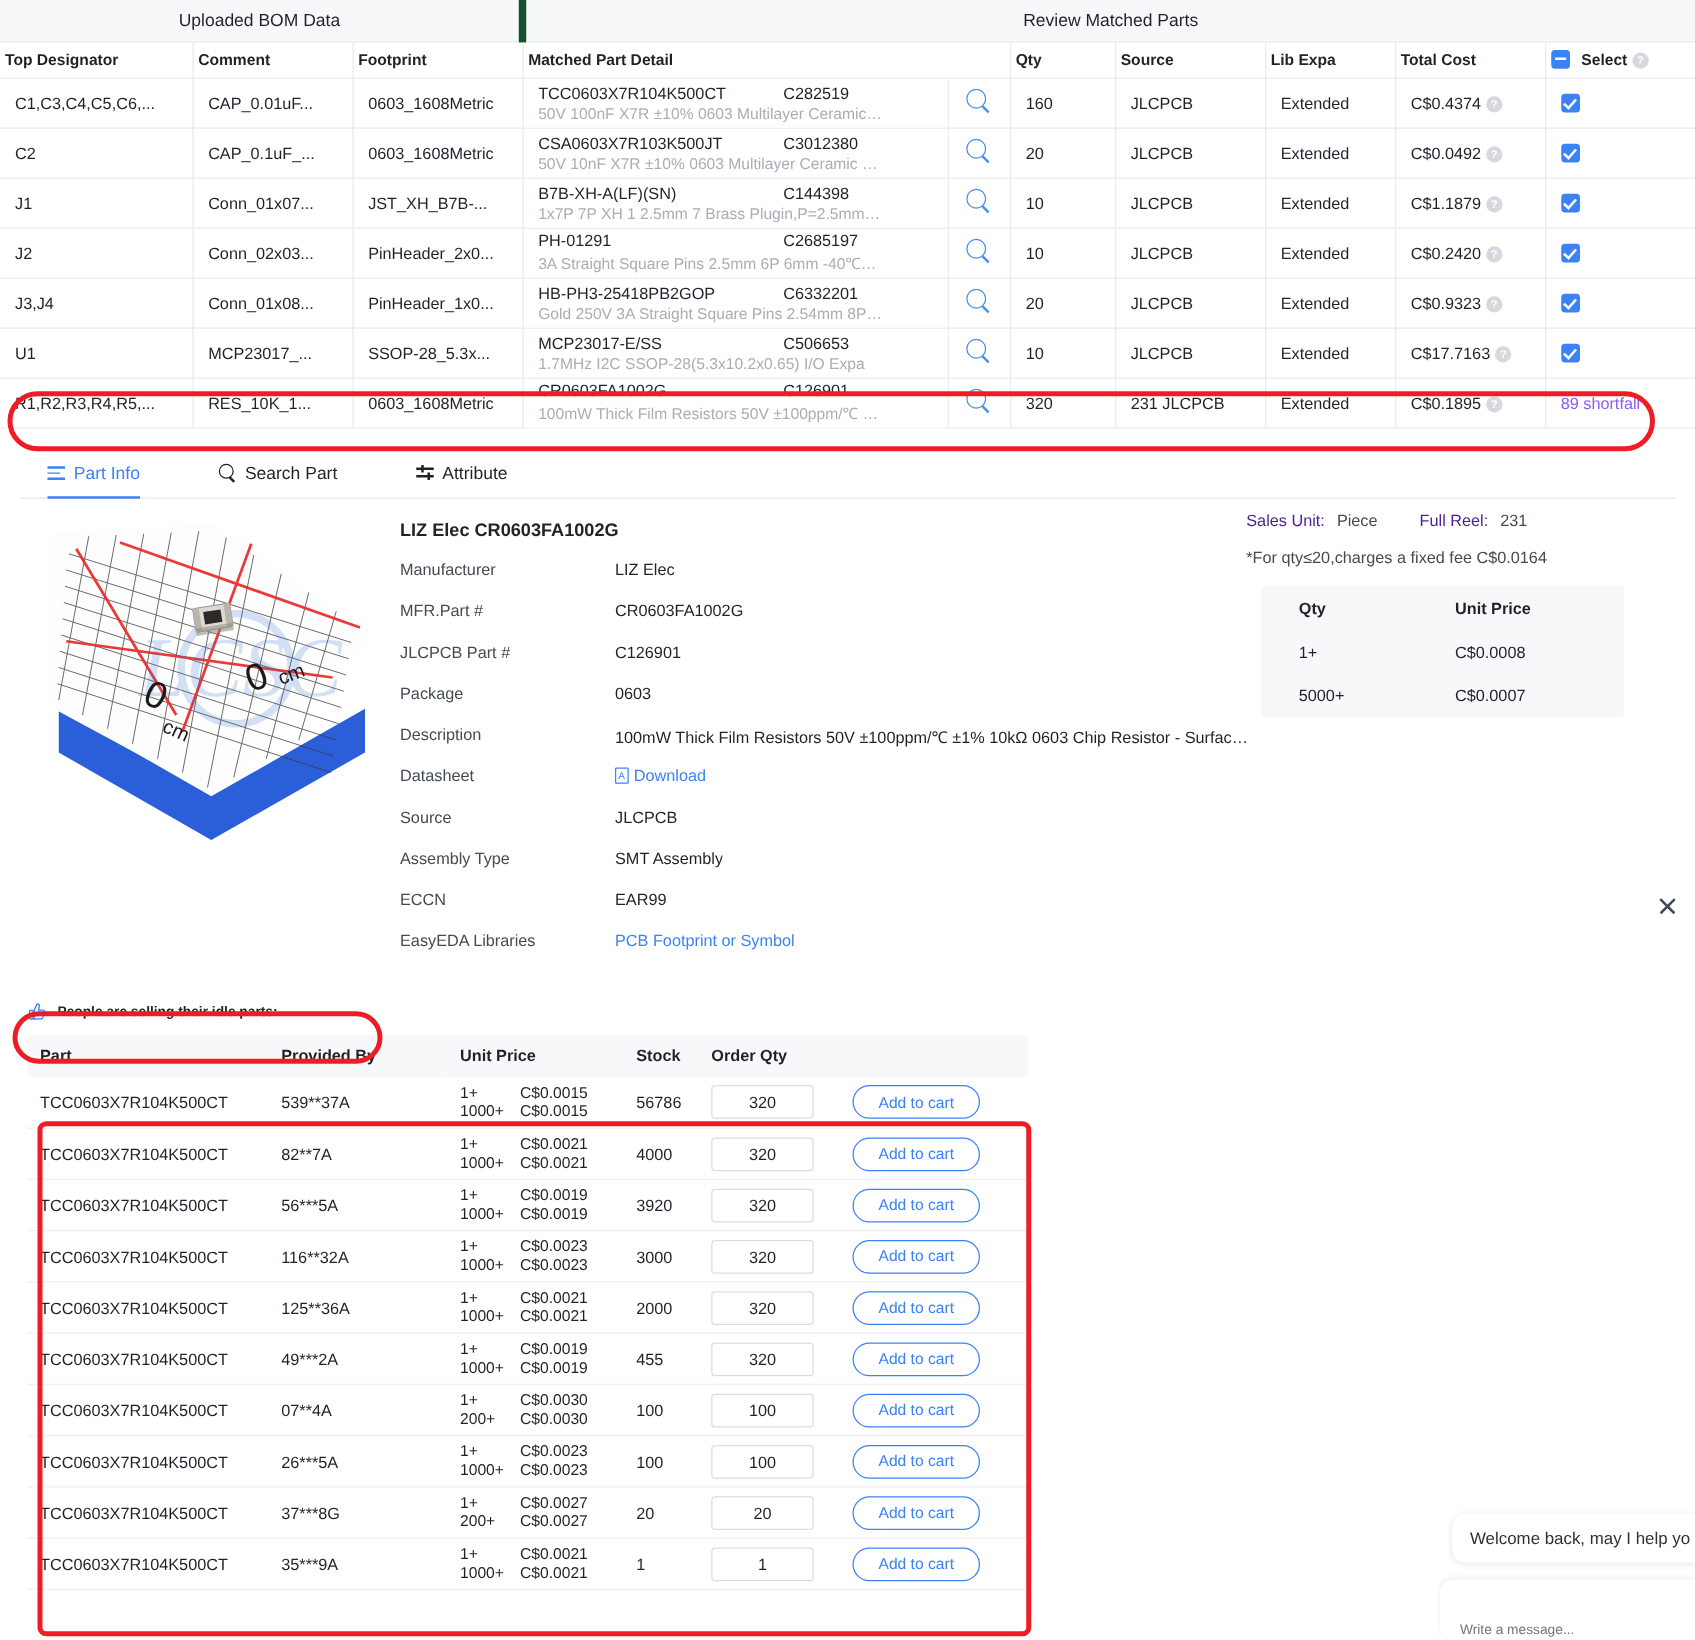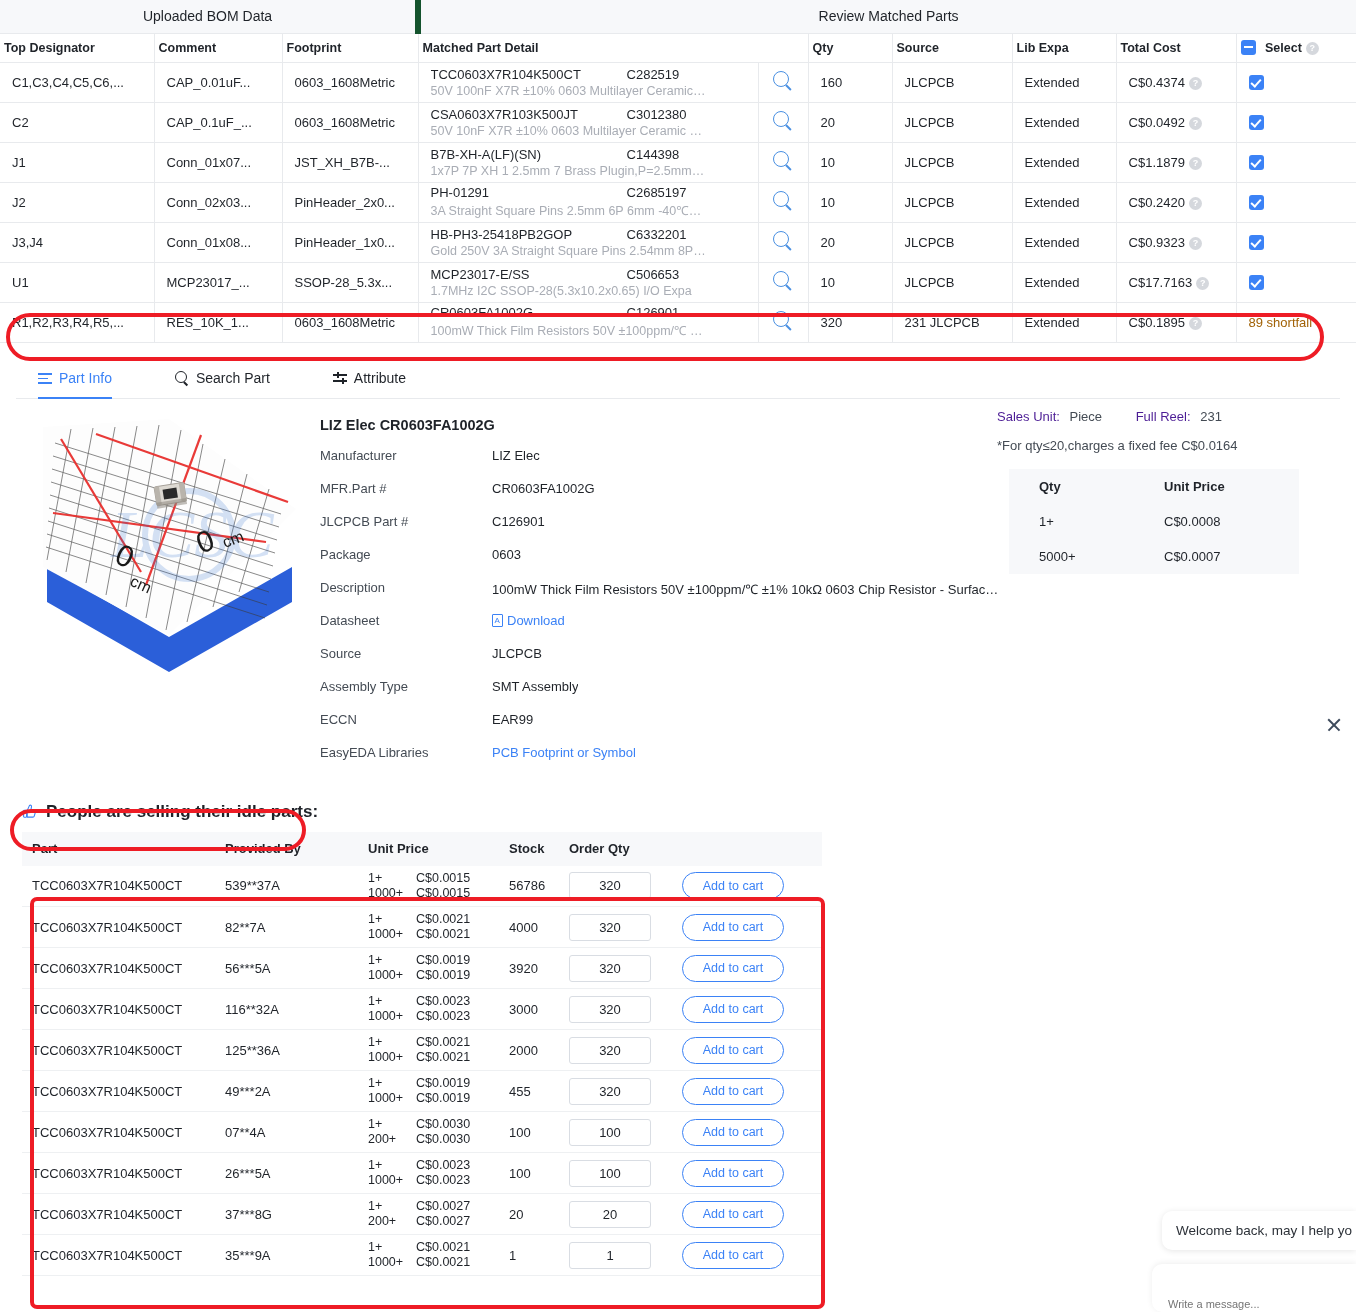--- a/index.html
+++ b/index.html
@@ -77,21 +77,21 @@
     background: #3b82f6; position: relative; vertical-align: -3px;
   }
   .cbox::after {
     content: ""; position: absolute; left: 4px; top: 2px; width: 4px; height: 8px;
     border: solid #ffffff; border-width: 0 2px 2px 0; transform: rotate(42deg);
   }
   .cbox.indet::after {
     content: ""; left: 3px; top: 6px; width: 9px; height: 0;
     border: solid #ffffff; border-width: 0 0 2px 0; transform: none;
   }
-  .shortfall { color: #a16207; font-size: 13px; }
+  .shortfall { color: #8b5cf6; font-size: 13px; }
   .hl-row td { background: #ffffff; }
   .nobd-r { border-right: none !important; }
 
   
   .detail { position: relative; background: #ffffff; padding: 16px; }
   .tabs { display: flex; align-items: center; height: 40px; padding-left: 22px;
           border-bottom: 1px solid #e8eaed; position: relative; }
   .tab { display: flex; align-items: center; gap: 7px; font-size: 14px;
          color: #1f2329; margin-right: 63px; height: 40px; position: relative; cursor: pointer;}
   .tab.active { color: #3b82f6; }
@@ -161,21 +161,21 @@
   .pb-sub { font-size: 13px; color: #444b54; margin-bottom: 16px; }
   .pb-table { width: 290px; margin-left: 12px; }
   .pb-th { display: flex; padding: 10px 0 10px 30px; background: #f7f8fa;
            font-weight: bold; font-size: 13px; }
   .pb-tr { display: flex; padding: 10px 0 10px 30px; background: #f7f8fa; font-size: 13px; }
   .pb-c1 { width: 125px; }
 
   
   .idle-head {
     display: flex; align-items: center; gap: 8px;
-    margin: 8px 0 10px 22px; font-size: 17px; font-weight: bold; color: #1f2329;
+    margin: 8px 0 10px 22px; font-size: 11px; font-weight: bold; color: #1f2329;
   }
   .thumbup { display:inline-block; width:16px; height:16px; position:relative; }
   .thumbup svg { display: block; }
   .idle-table { width: 800px; margin-left: 22px; border-collapse: collapse; table-layout: fixed; }
   .idle-table th {
     background: #f7f8fa; height: 34px; font-size: 13px; font-weight: bold;
     text-align: left; padding: 0 10px; color: #1f2329;
   }
   .idle-table td {
     height: 41px; font-size: 13px; padding: 0 10px; color: #1f2329;

